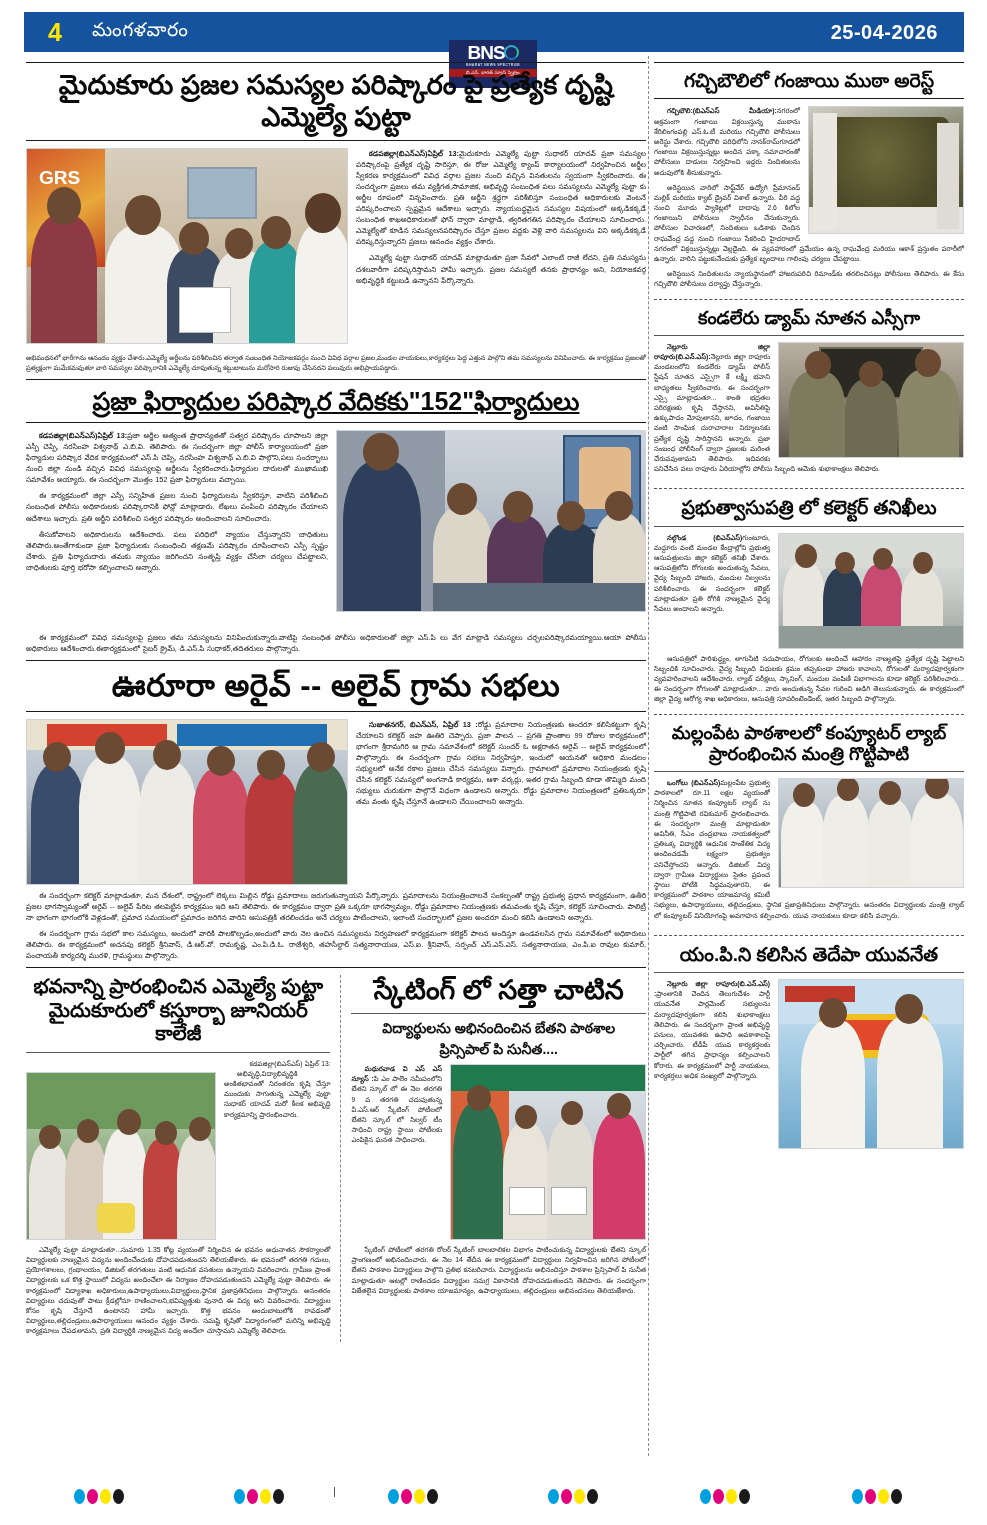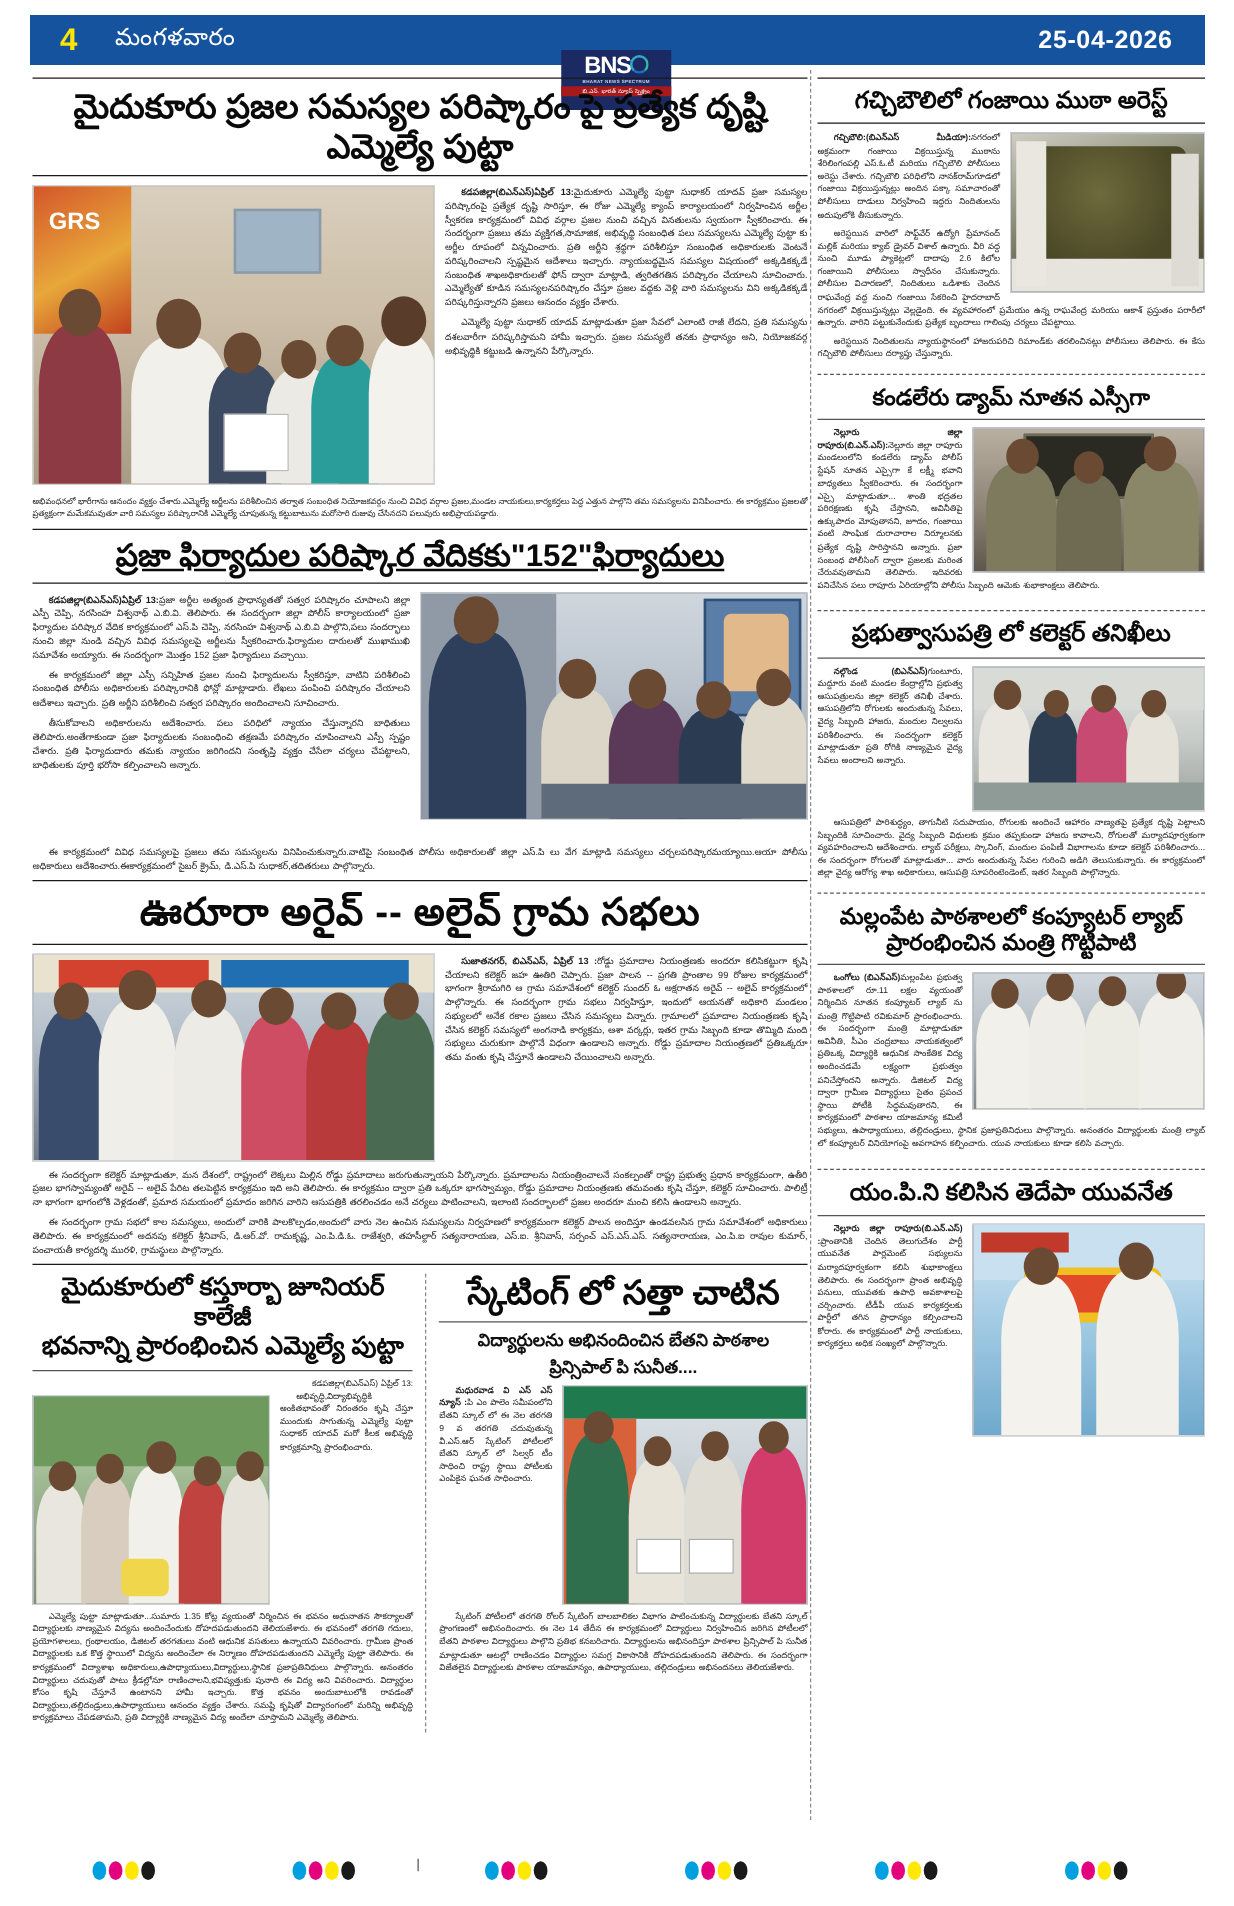--- a/index.html
+++ b/index.html
@@ -230,21 +230,21 @@
 
   <div class="vsep"></div>
 
   <div class="col-left">
 
     <div>
       <hr class="rule-solid">
       <h1 class="hl hl-xl">మైదుకూరు ప్రజల సమస్యల పరిష్కారం పై ప్రత్యేక దృష్టి ఎమ్మెల్యే పుట్టా</h1>
       <hr class="rule-solid">
 
-      <div class="photo float-l" style="width:322px;height:240px;background:#b9aa95;">
+      <div class="photo float-l" style="width:322px;height:196px;background:#b9aa95;">
         <div style="position:absolute;inset:0;background:linear-gradient(180deg,#d9cfbd 0%,#cdbfa8 42%,#a99a86 100%);"></div>
         <div style="position:absolute;left:0;top:0;width:78px;height:118px;background:linear-gradient(150deg,#d4562a,#e8a83a 55%,#c2401f);"></div>
         <div style="position:absolute;left:12px;top:18px;color:#fff;font-weight:bold;font-size:19px;">GRS</div>
         <div style="position:absolute;left:160px;top:18px;width:66px;height:48px;background:#9fb4c4;border:2px solid #8a9aa8;"></div>
         <div class="ph-fig" style="left:4px;width:66px;height:128px;background:#8d3a44;"></div>
         <div class="ph-head" style="left:20px;bottom:118px;width:34px;height:38px;"></div>
         <div class="ph-fig" style="left:78px;width:78px;height:118px;background:#f2f0ea;"></div>
         <div class="ph-head" style="left:98px;bottom:108px;width:36px;height:40px;"></div>
         <div class="ph-fig" style="left:140px;width:58px;height:96px;background:#3c4a62;"></div>
         <div class="ph-head" style="left:152px;bottom:88px;width:30px;height:33px;"></div>
@@ -331,22 +331,22 @@
         <p>ఈ సందర్భంగా కలెక్టర్ మాట్లాడుతూ, మన దేశంలో, రాష్ట్రంలో లెక్కలు మిల్లిన రోడ్డు ప్రమాదాలు జరుగుతున్నాయని పేర్కొన్నారు. ప్రమాదాలను నియంత్రించాలనే సంకల్పంతో రాష్ట్ర ప్రభుత్వ ప్రధాన కార్యక్రమంగా, ఉతీరి ప్రజల భాగస్వామ్యంతో అరైవ్ -- అలైవ్ పేరిట తలపెట్టిన కార్యక్రమం ఇది అని తెలిపారు. ఈ కార్యక్రమం ద్వారా ప్రతి ఒక్కరూ భాగస్వామ్యం, రోడ్డు ప్రమాదాల నియంత్రణకు తమవంతు కృషి చేస్తూ, కలెక్టర్ సూచించారు. పాలిట్రీ నా భాగంగా భాగంలోకి వెళ్లడంతో, ప్రమాద సమయంలో ప్రమాదం జరిగిన వారిని ఆసుపత్రికి తరలించడం అనే చర్యలు పాటించాలని, ఇలాంటి సందర్భాలలో ప్రజల అందరూ మంచి కలిసి ఉండాలని అన్నారు.</p>
         <p>ఈ సందర్భంగా గ్రామ సభలో కాల సమస్యలు, అందులో వారికి పాలకొల్పడం,అందులో వారు నెల ఉంచిన సమస్యలను నిర్వహణలో కార్యక్రమంగా కలెక్టర్ పాలన అందిస్తూ ఉండవలసిన గ్రామ సమావేశంలో అధికారులు తెలిపారు. ఈ కార్యక్రమంలో అదనపు కలెక్టర్ శ్రీనివాస్, డి.ఆర్.వో. రామకృష్ణ, ఎం.పి.డి.ఓ. రాజేశ్వరి, తహసీల్దార్ సత్యనారాయణ, ఎస్.ఐ. శ్రీనివాస్, సర్పంచ్ ఎస్.ఎస్.ఎస్. సత్యనారాయణ, ఎం.పి.ఐ రావుల కుమార్, పంచాయతీ కార్యదర్శి మురళి, గ్రామస్థులు పాల్గొన్నారు.</p>
       </div>
     </div>
 
     <hr class="rule-solid">
 
     <div style="display:flex; gap:10px;">
 
       <div style="width:305px;">
+        <h2 class="hl hl-md">భవనాన్ని ప్రారంభించిన ఎమ్మెల్యే పుట్టా</h2>
         <h2 class="hl hl-md">మైదుకూరులో కస్తూర్బా జూనియర్ కాలేజీ</h2>
-        <h2 class="hl hl-md">భవనాన్ని ప్రారంభించిన ఎమ్మెల్యే పుట్టా</h2>
         <hr class="rule-thin">
 
         <div class="body-txt sm" style="text-align:right;font-size:6.6px;">
           <span>కడపజిల్లా(బిఎన్ఎస్) ఏప్రిల్ 13:</span>
         </div>
 
         <div class="photo float-l" style="width:190px;height:168px;margin-top:3px;">
           <div style="position:absolute;inset:0;background:linear-gradient(180deg,#cfe0c6 0%,#9fba93 40%,#7d9170 100%);"></div>
           <div style="position:absolute;left:0;top:0;width:190px;height:56px;background:#6f9a5e;"></div>
           <div class="ph-fig" style="left:2px;width:40px;height:96px;background:#e8e6df;"></div>

